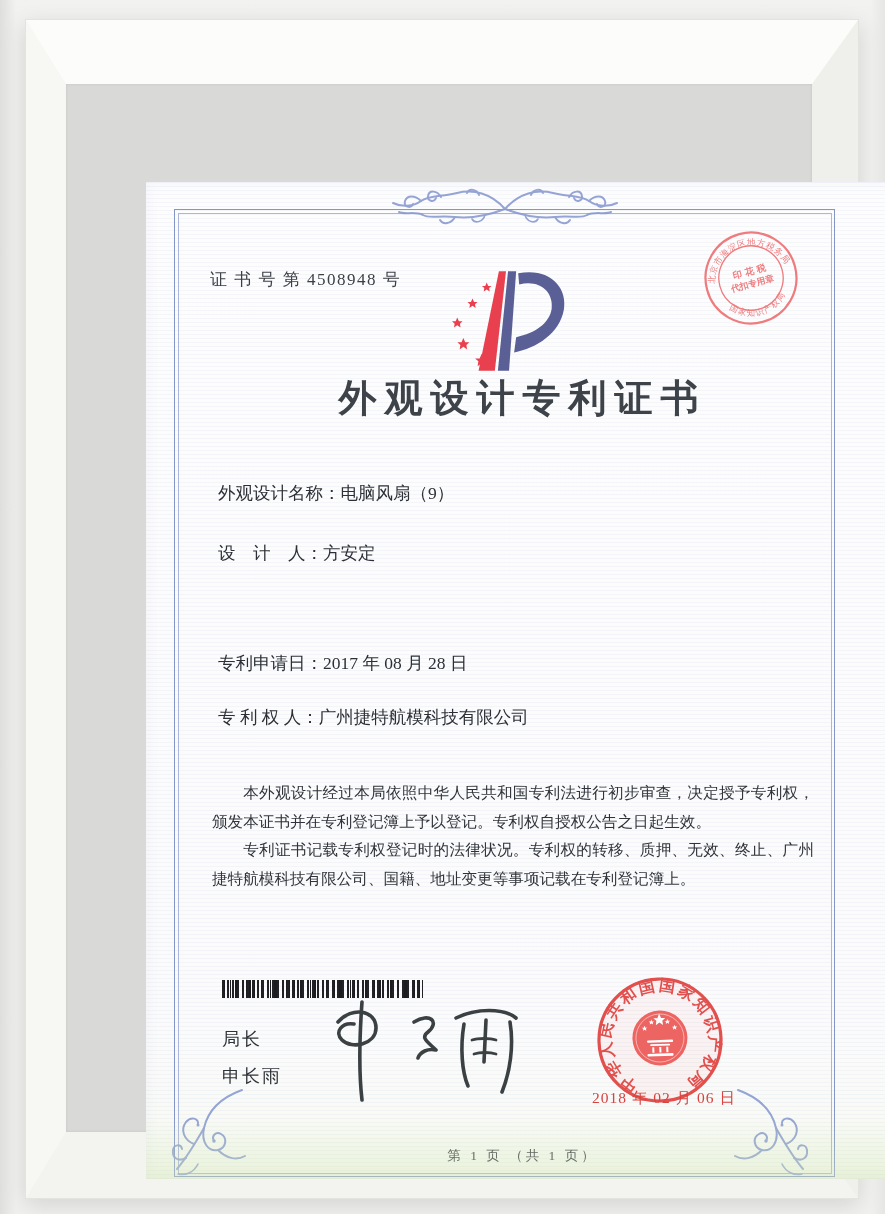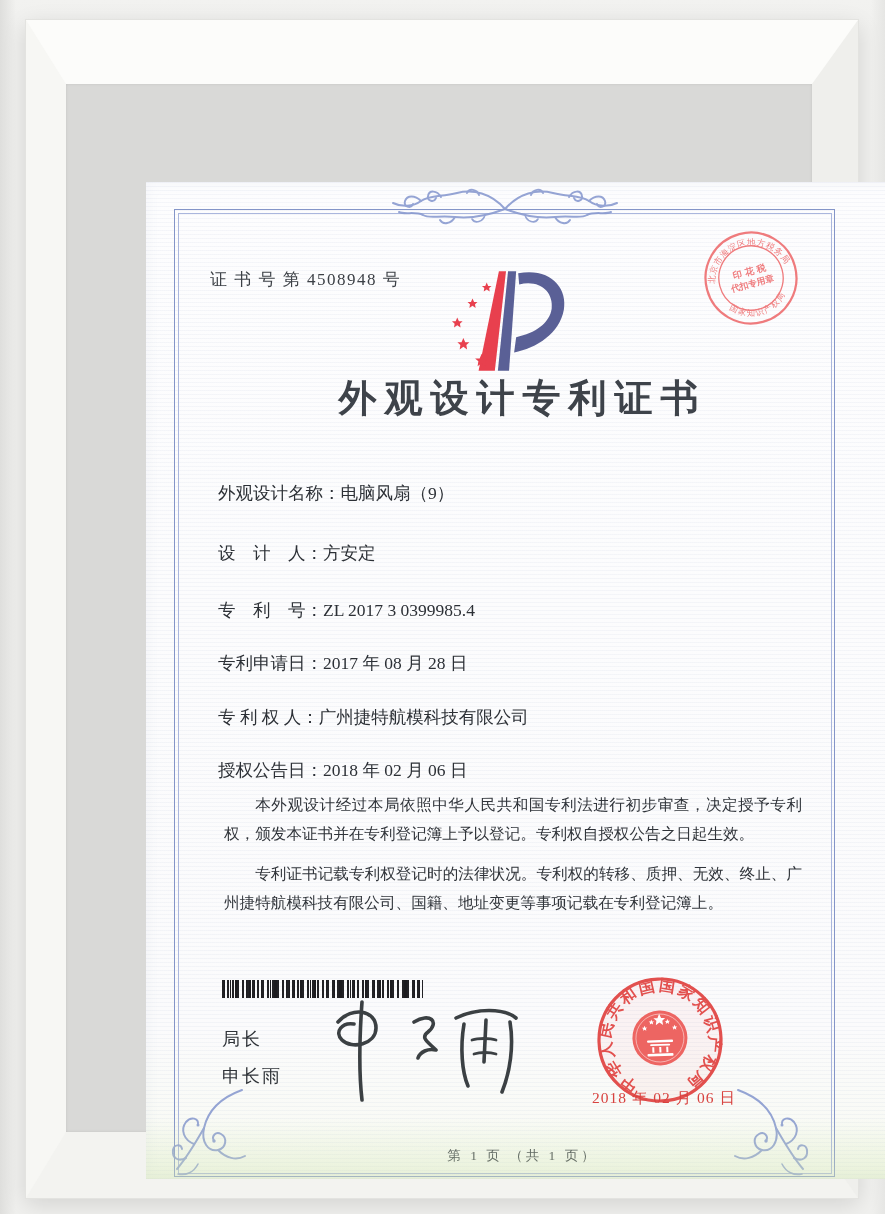--- a/index.html
+++ b/index.html
@@ -56,21 +56,21 @@
   .title{
     position:absolute;left:0;right:0;top:191px;text-align:center;
     font-size:38px;font-weight:700;letter-spacing:8px;color:#3e434a;
   }
   .field{position:absolute;left:72px;font-size:17.5px;color:#2c3036;white-space:nowrap;}
   .f0{top:299px}.f1{top:359px}.f2{top:416px}.f3{top:469px}.f4{top:523px}.f5{top:576px}
   .body-text{
     position:absolute;left:66px;top:597px;width:602px;
     font-size:15.6px;line-height:28.6px;color:#30343a;text-align:justify;
   }
-  .body-text p{margin:12px;text-indent:2em;font-family:Liberation Serif, serif;}
+  .body-text p{margin:0;text-indent:2em;font-family:Liberation Serif, serif;}
   .barcode{
     position:absolute;left:76px;top:798px;width:201px;height:18px;
     background:
       repeating-linear-gradient(90deg,#222226 0 2px,rgba(0,0,0,0) 2px 5px),
       repeating-linear-gradient(90deg,#1c1c20 0 1px,rgba(0,0,0,0) 1px 8px),
       repeating-linear-gradient(90deg,#1c1c20 0 3px,rgba(0,0,0,0) 3px 13px);
   }
   .issuer-role,.issuer-name{
     position:absolute;left:76px;
     font-family:"Liberation Sans","DejaVu Sans",sans-serif;
@@ -154,24 +154,22 @@
         <use href="#star" transform="translate(34,37) scale(0.52)" fill="#e8404e"></use>
         <use href="#star" transform="translate(19,56) scale(0.55)" fill="#e8404e"></use>
         <use href="#star" transform="translate(25,77) scale(0.62)" fill="#e8404e"></use>
         <use href="#star" transform="translate(43,93) scale(0.68)" fill="#e8404e"></use>
       </svg>
 
       <div class="title">外观设计专利证书</div>
 
       <div class="field f0">外观设计名称：电脑风扇（9）</div>
       <div class="field f1">设　计　人：方安定</div>
-      <div class="field f2">专　利　号：ZL 2017 3 0399985.4</div>
       <div class="field f3">专利申请日：2017 年 08 月 28 日</div>
       <div class="field f4">专 利 权 人：广州捷特航模科技有限公司</div>
-      <div class="field f5">授权公告日：2018 年 02 月 06 日</div>
 
       <div class="body-text">
         <p>本外观设计经过本局依照中华人民共和国专利法进行初步审查，决定授予专利权，颁发本证书并在专利登记簿上予以登记。专利权自授权公告之日起生效。</p>
         <p>专利证书记载专利权登记时的法律状况。专利权的转移、质押、无效、终止、广州捷特航模科技有限公司、国籍、地址变更等事项记载在专利登记簿上。</p>
       </div>
 
       <div class="barcode"></div>
 
       <div class="issuer-role">局长</div>
       <div class="issuer-name">申长雨</div>

